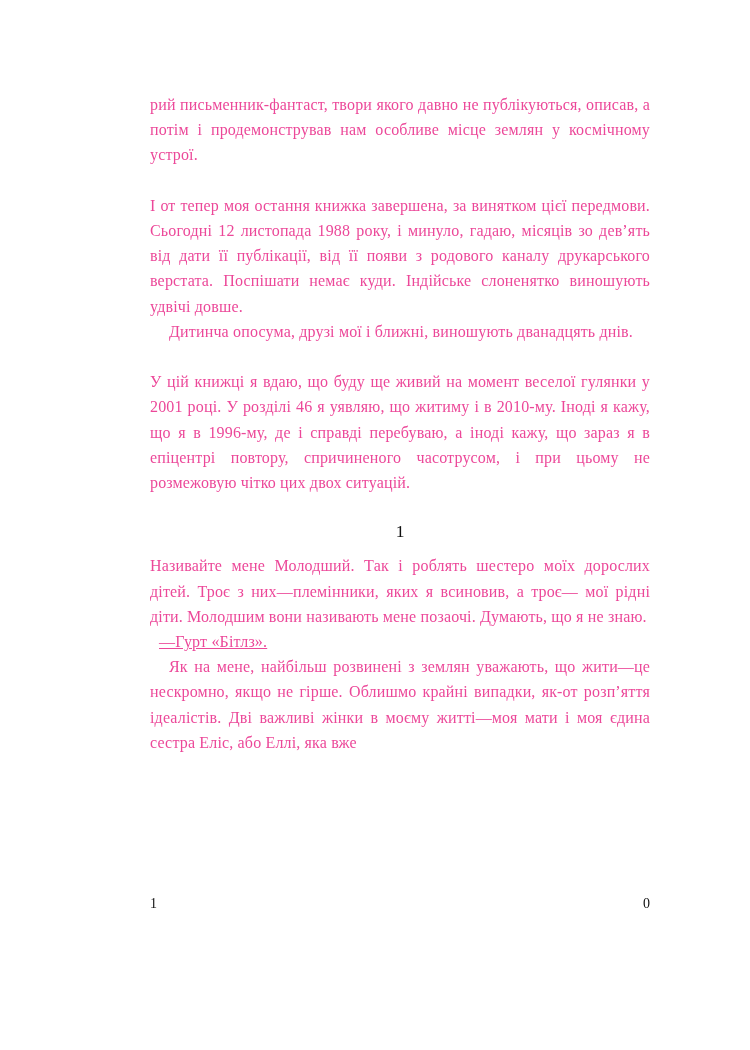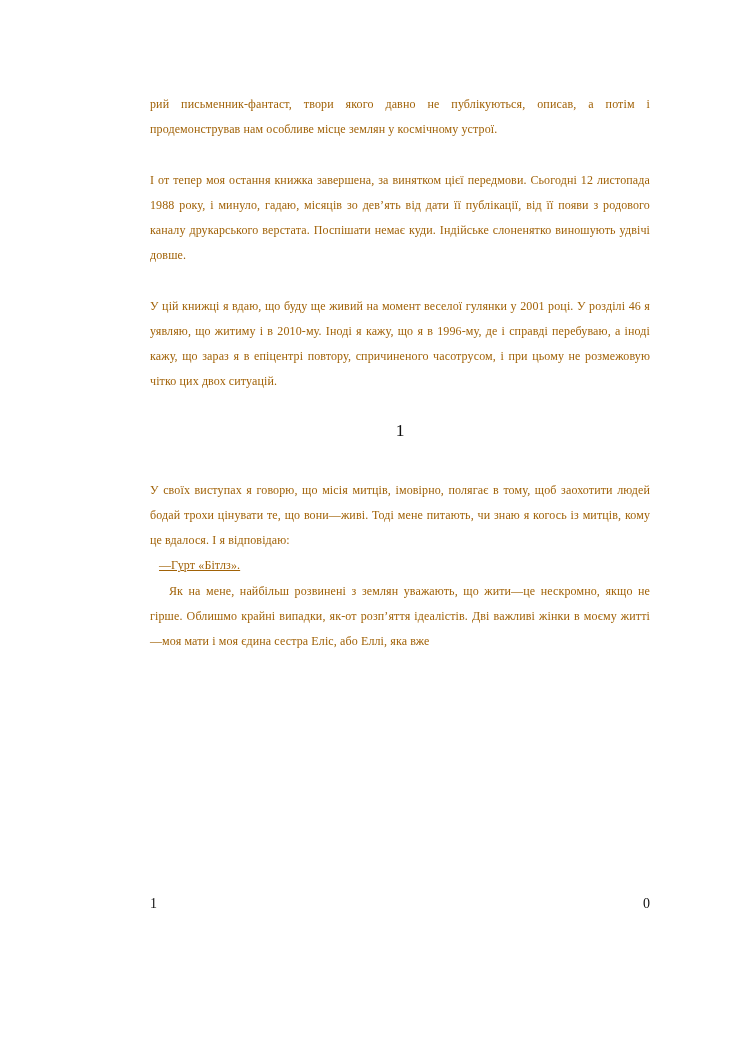--- a/index.html
+++ b/index.html
@@ -28,28 +28,28 @@
 
   .text-block {
     position: absolute;
     left: 150px;
     top: 92px;
     width: 500px;
   }
 
   p.para {
     margin: 0;
-    font-size: 12px;
+    font-size: 16px;
     line-height: 25.2px;
     text-align: justify;
     text-justify: inter-word;
     font-feature-settings: "onum" 1, "pnum" 1;
     font-variant-numeric: oldstyle-nums;
     hyphens: manual;
-    color: #a16207;
+    color: #ec4899;
     letter-spacing: 0.01em;
   }
 
   p.para.gap-before {
     margin-top: 25.2px;
   }
 
   p.para.indent {
     text-indent: 19px;
   }
@@ -99,32 +99,33 @@
 <body>
 
 <div class="page">
 
   <div class="text-block">
 
     <p class="para">рий письменник-фантаст, твори якого давно не публікуються, описав, а потім і продемонстрував нам особливе місце землян у космічному устрої.</p>
 
     <p class="para gap-before">І от тепер моя остання книжка завершена, за винятком цієї передмови. Сьогодні 12 листопада 1988 року, і минуло, гадаю, місяців зо дев’ять від дати її публікації, від її появи з родового каналу друкарського верстата. Поспішати немає куди. Індій­ське слоненятко виношують удвічі довше.</p>
 
+    <p class="para indent">Дитинча опосума, друзі мої і ближні, виношують дванадцять днів.</p>
 
     <p class="para gap-before">У цій книжці я вдаю, що буду ще живий на момент веселої гулянки у 2001 році. У розділі 46 я уявляю, що житиму і в 2010-му. Іноді я кажу, що я в 1996-му, де і справді перебуваю, а іноді кажу, що зараз я в епіцентрі повтору, спричиненого часотру­сом, і при цьому не розмежовую чітко цих двох ситуацій.</p>
 
 
     <div class="chapter-spacer-top"></div>
 
     <p class="chapter-heading">1</p>
 
     <div class="chapter-spacer-bottom"></div>
 
+    <p class="para">Називайте мене Молодший. Так і роблять шестеро моїх дорос­лих дітей. Троє з них—племінники, яких я всиновив, а троє— мої рідні діти. Молодшим вони називають мене позаочі. Ду­мають, що я не знаю.</p>
 
-    <p class="para gap-before">У своїх виступах я говорю, що місія митців, імовірно, полягає в тому, щоб заохотити людей бодай трохи цінувати те, що вони—живі. Тоді мене питають, чи знаю я когось із митців, кому це вдалося. І я відповідаю:</p>
 
     <p class="para dialogue">—Гурт «Бітлз».</p>
 
     <p class="para indent">Як на мене, найбільш розвинені з землян уважають, що жити—це нескромно, якщо не гірше. Облишмо крайні ви­падки, як-от розп’яття ідеалістів. Дві важливі жінки в моєму житті—моя мати і моя єдина сестра Еліс, або Еллі, яка вже</p>
 
   </div>
 
   <div class="footer">
     <span>1</span>
     <span>0</span>

